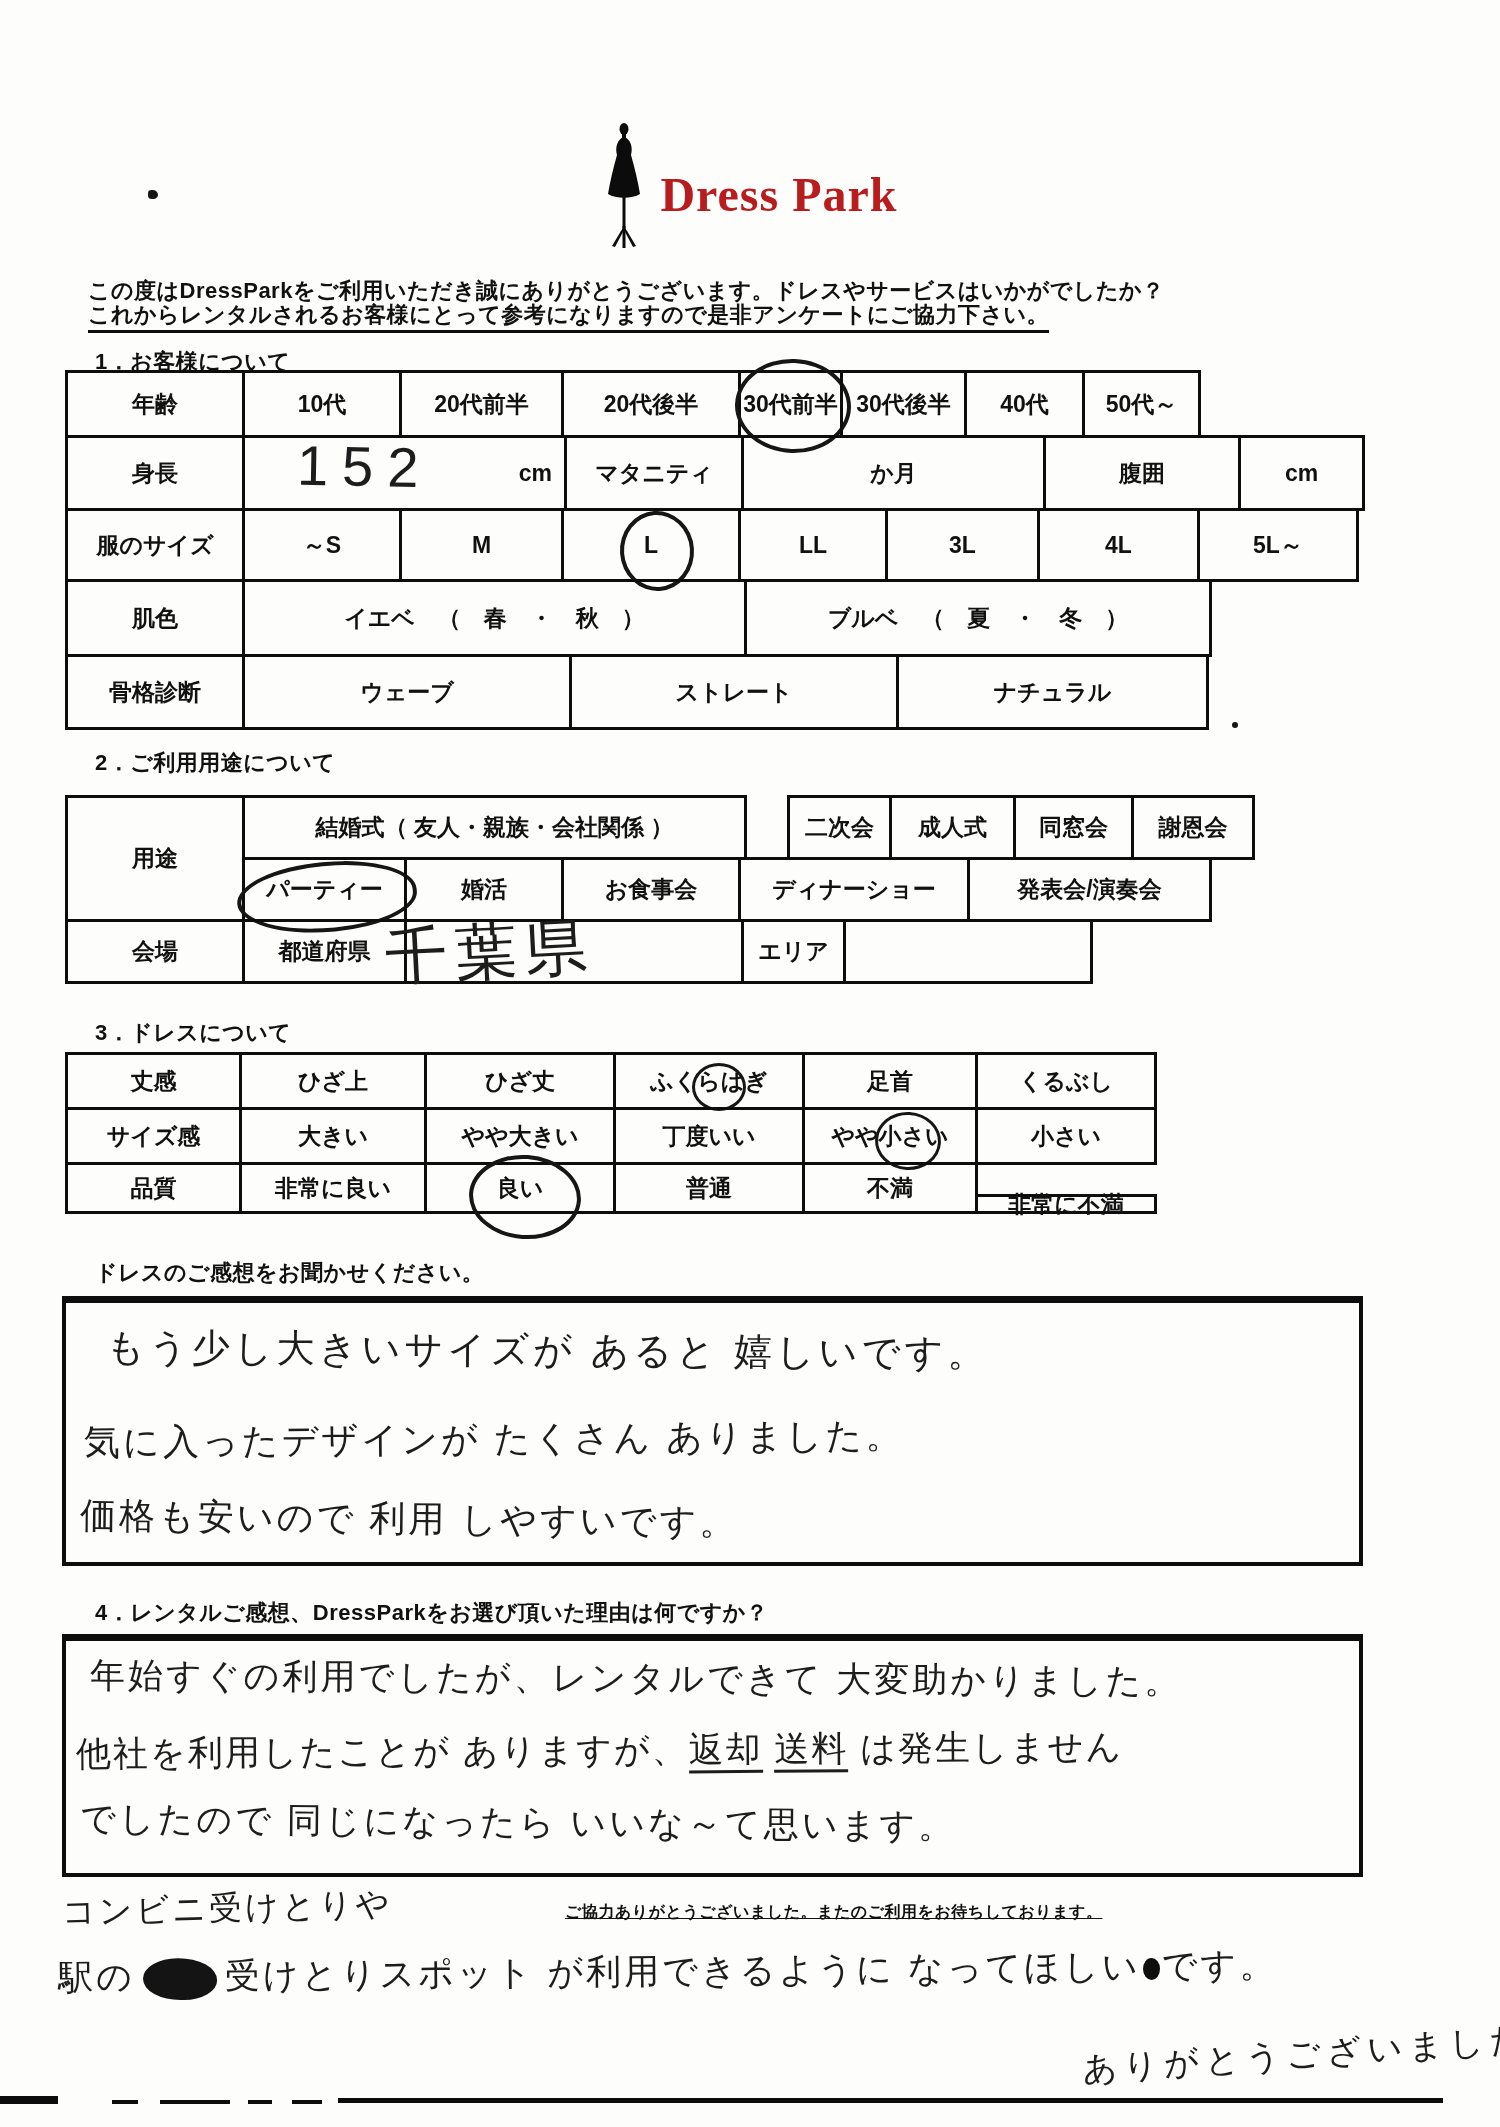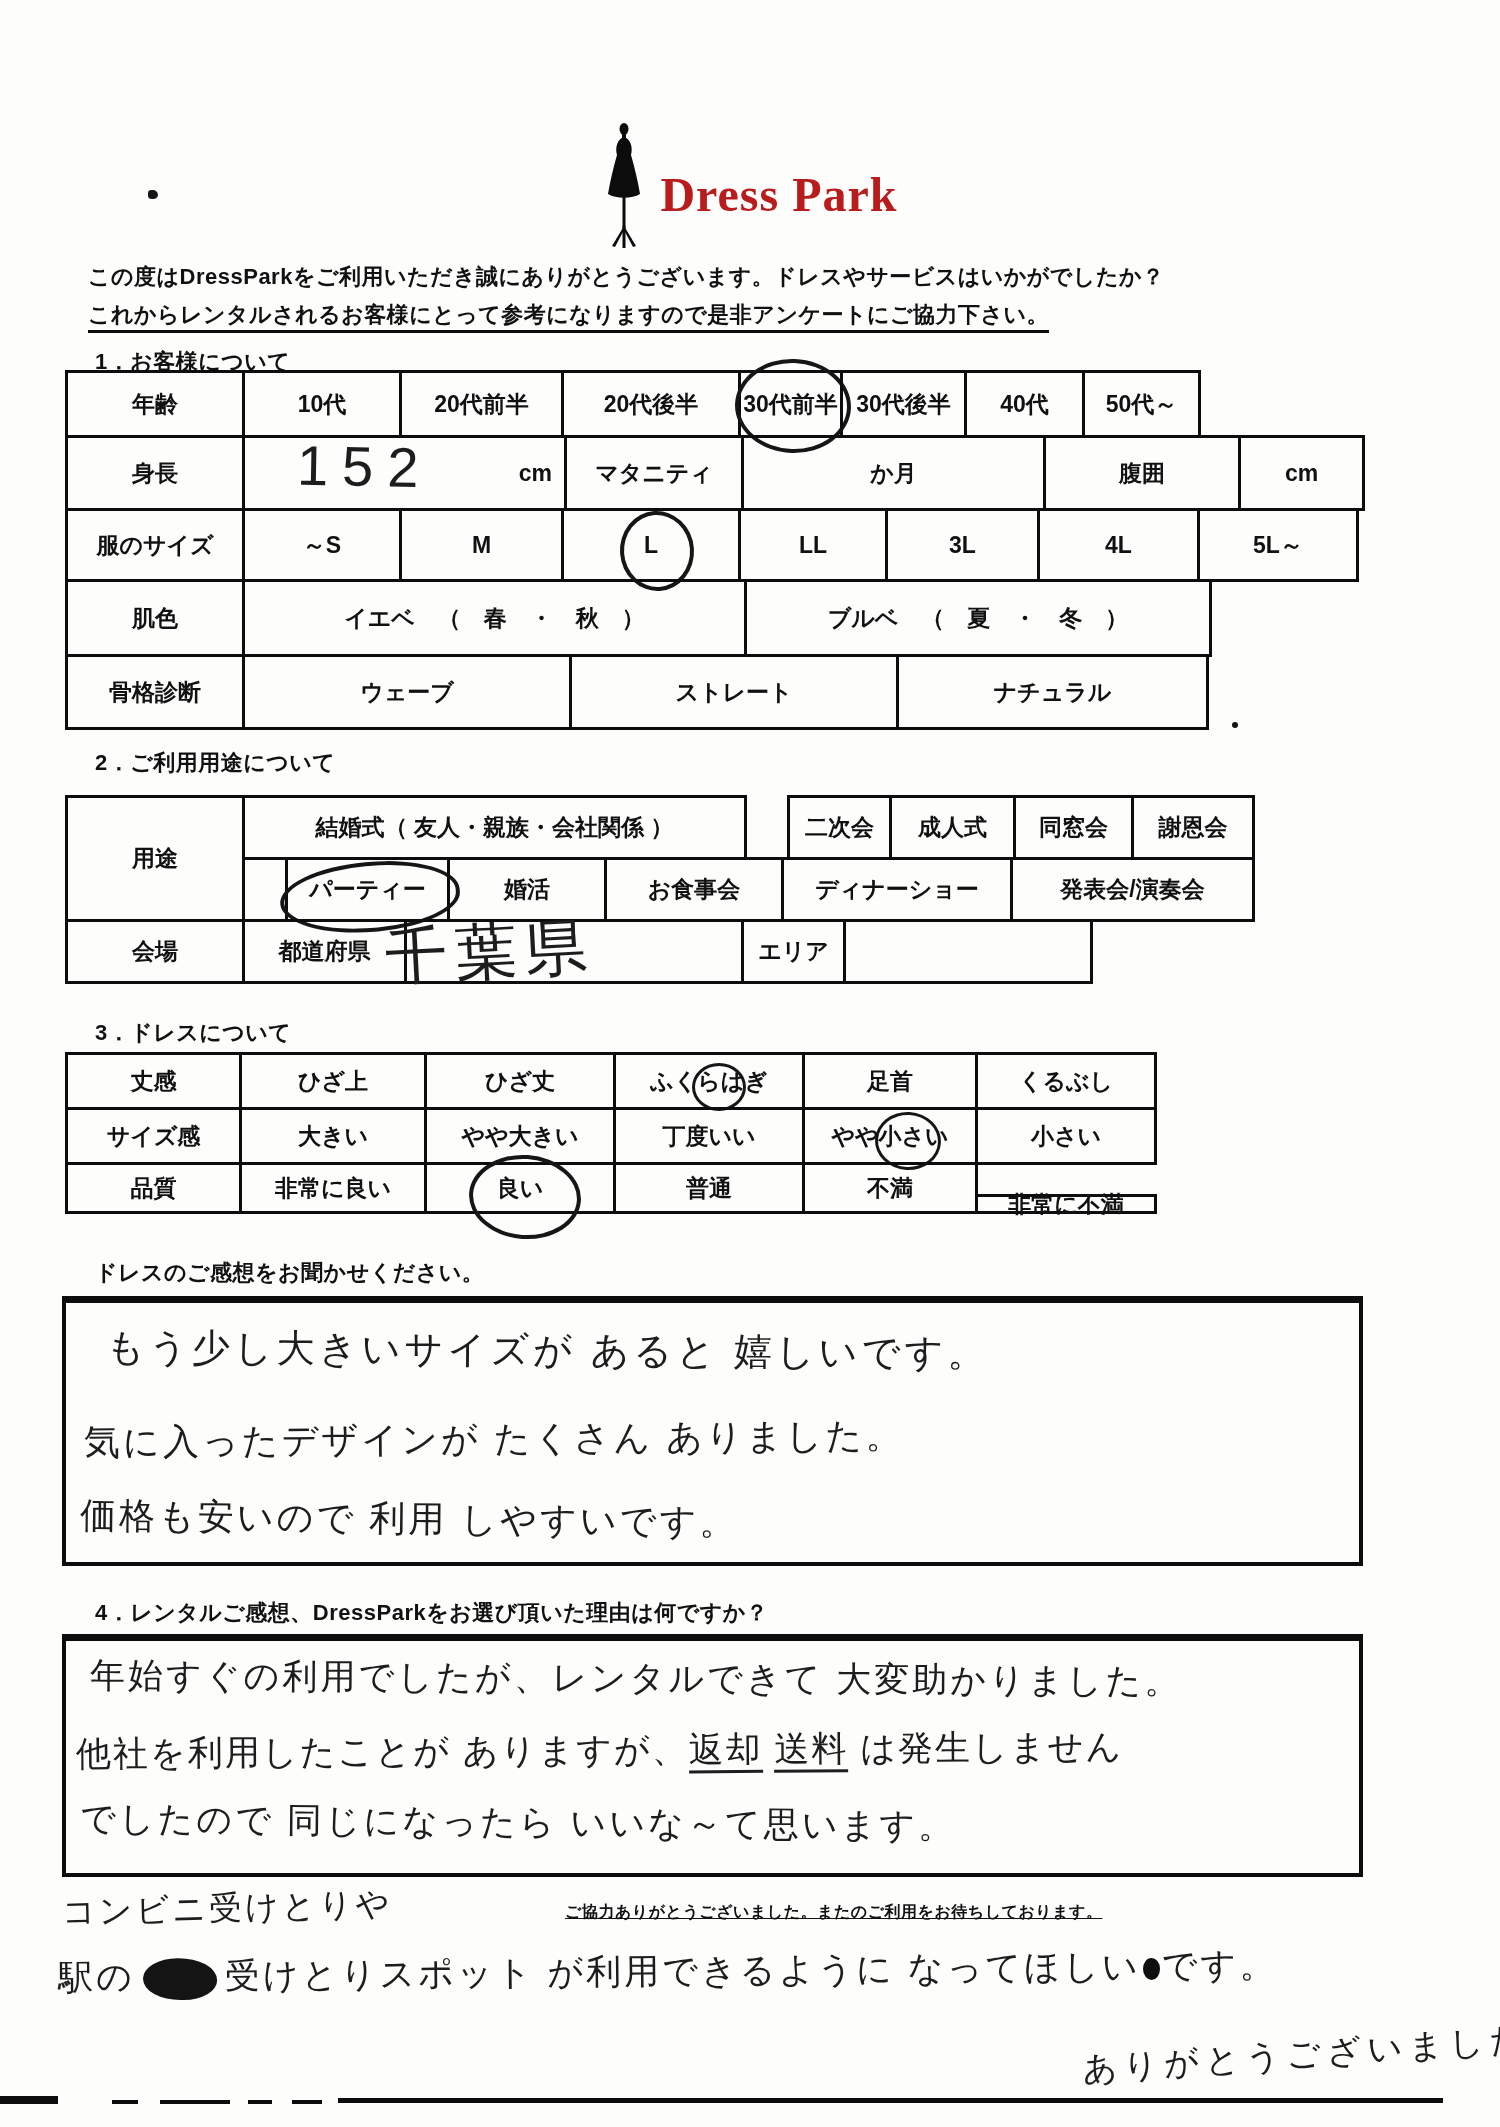--- a/index.html
+++ b/index.html
@@ -15,21 +15,21 @@
   .p{position:absolute;font-size:22px;font-weight:bold;letter-spacing:.5px;white-space:pre;}
   .u{border-bottom:3px solid #0d0d0d;padding-bottom:3px;}
   
   .tbl{position:absolute;left:65px;}
   .row{display:flex;}
   .row + .row{margin-top:-3px;}
   .c{box-sizing:border-box;border:3px solid #0d0d0d;display:flex;align-items:center;
      justify-content:center;font-weight:bold;font-size:23px;position:relative;
      background:transparent;white-space:pre;}
   .c + .c{margin-left:-3px;}
-  .indent{margin-left:177px;justify-content:flex-end;}
+  .indent{margin-left:177px;}
   
   .hw{font-family:"Liberation Sans",sans-serif;color:#1d1d1d;font-weight:normal;
       white-space:pre;position:absolute;}
   .circle{position:absolute;border:4px solid #161616;border-radius:50%;pointer-events:none;}
   .blob{display:inline-block;width:74px;height:42px;background:#141414;
         border-radius:48% 54% 46% 52%;vertical-align:middle;margin:0 8px;}
   .inkdot{display:inline-block;width:17px;height:22px;background:#0e0e0e;border-radius:50%;
         vertical-align:middle;margin:0 2px;}
   .useg{border-bottom:3px solid #1d1d1d;padding-bottom:2px;}
   .dot{position:absolute;background:#151515;border-radius:50%;}
@@ -51,21 +51,21 @@
         <rect x="20.5" y="74" width="3" height="32"></rect>
         <path d="M22 104 L10 124 L13 125 L22 108 Z"></path>
         <path d="M22 104 L34 124 L31 125 L22 108 Z"></path>
         <rect x="20.5" y="104" width="3" height="22"></rect>
       </g>
     </svg>
     <div class="brand">Dress Park</div>
   </div>
   <div class="dot" style="left:148px;top:190px;width:10px;height:9px;border-radius:40% 60% 55% 45%;"></div>
 
-  <div class="p" style="left:88px;top:262px;font-weight:600;text-align:center;">この度はDressParkをご利用いただき誠にありがとうございます。ドレスやサービスはいかがでしたか？</div>
+  <div class="p" style="left:88px;top:276px;font-weight:600;text-align:center;">この度はDressParkをご利用いただき誠にありがとうございます。ドレスやサービスはいかがでしたか？</div>
   <div class="p" style="left:88px;top:300px;"><span class="u">これからレンタルされるお客様にとって参考になりますので是非アンケートにご協力下さい。</span></div>
 
   <div class="p" style="left:95px;top:347px;">1．お客様について</div>
 
   <div class="tbl" style="top:370px;">
     <div class="row" style="height:68px;">
       <div class="c" style="width:180px;">年齢</div>
       <div class="c" style="width:160px;">10代</div>
       <div class="c" style="width:165px;">20代前半</div>
       <div class="c" style="width:180px;">20代後半</div>

